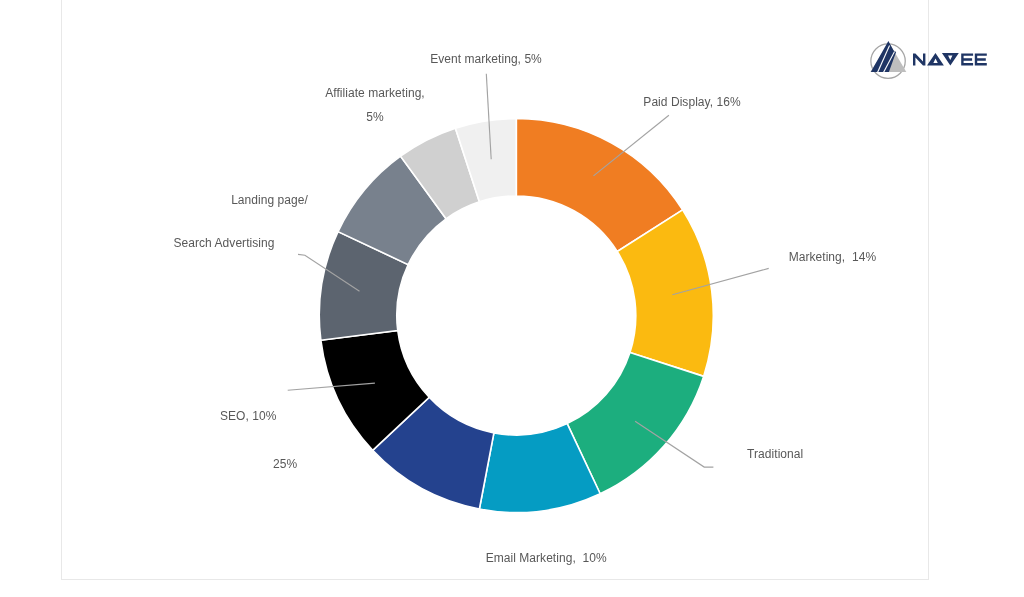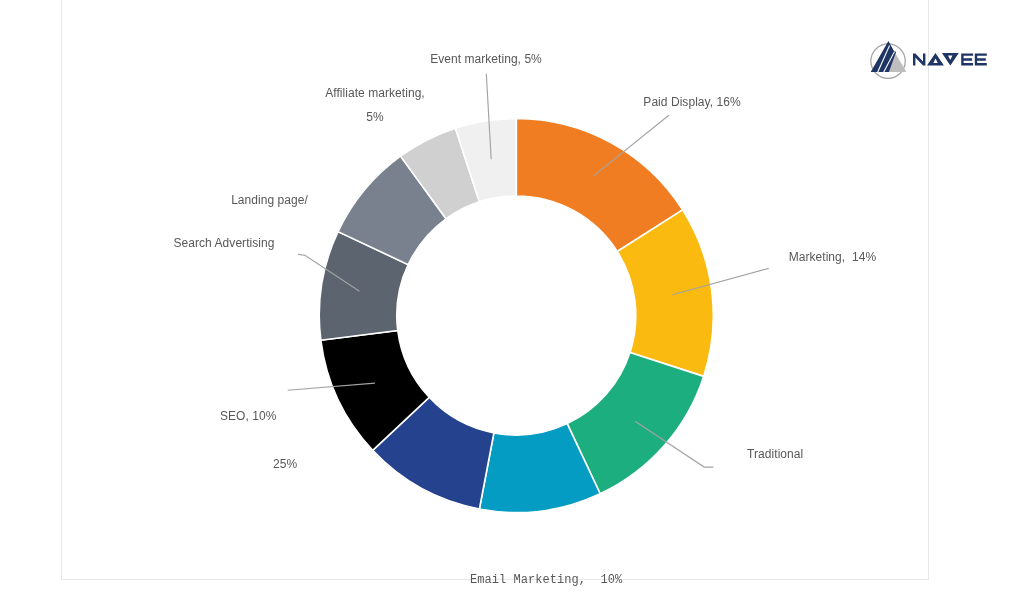--- a/index.html
+++ b/index.html
@@ -69,21 +69,21 @@
   </div>
 
   <div class="lbl" style="left: 702.4px; top: 246.4px; width: 260px;">
     <div>Marketing,  14%</div>
   </div>
 
   <div class="lbl" style="left: 645.2px; top: 443.3px; width: 260px;">
       <div>Traditional</div>
   </div>
 
-  <div class="lbl" style="left: 416.2px; top: 569px; width: 260px; font-family: Liberation Mono, monospace;">
+  <div class="lbl" style="left: 416.2px; top: 547px; width: 260px;">
       <div>Email Marketing,  10%</div>
   </div>
 
   <div class="lbl" style="left: 155.2px; top: 452.7px; width: 260px;">
     <div>25%</div>
   </div>
 
   <div class="lbl" style="left: 118.2px; top: 393px; width: 260px; margin-top: 12px;">
       <div>SEO, 10%</div>
   </div>

